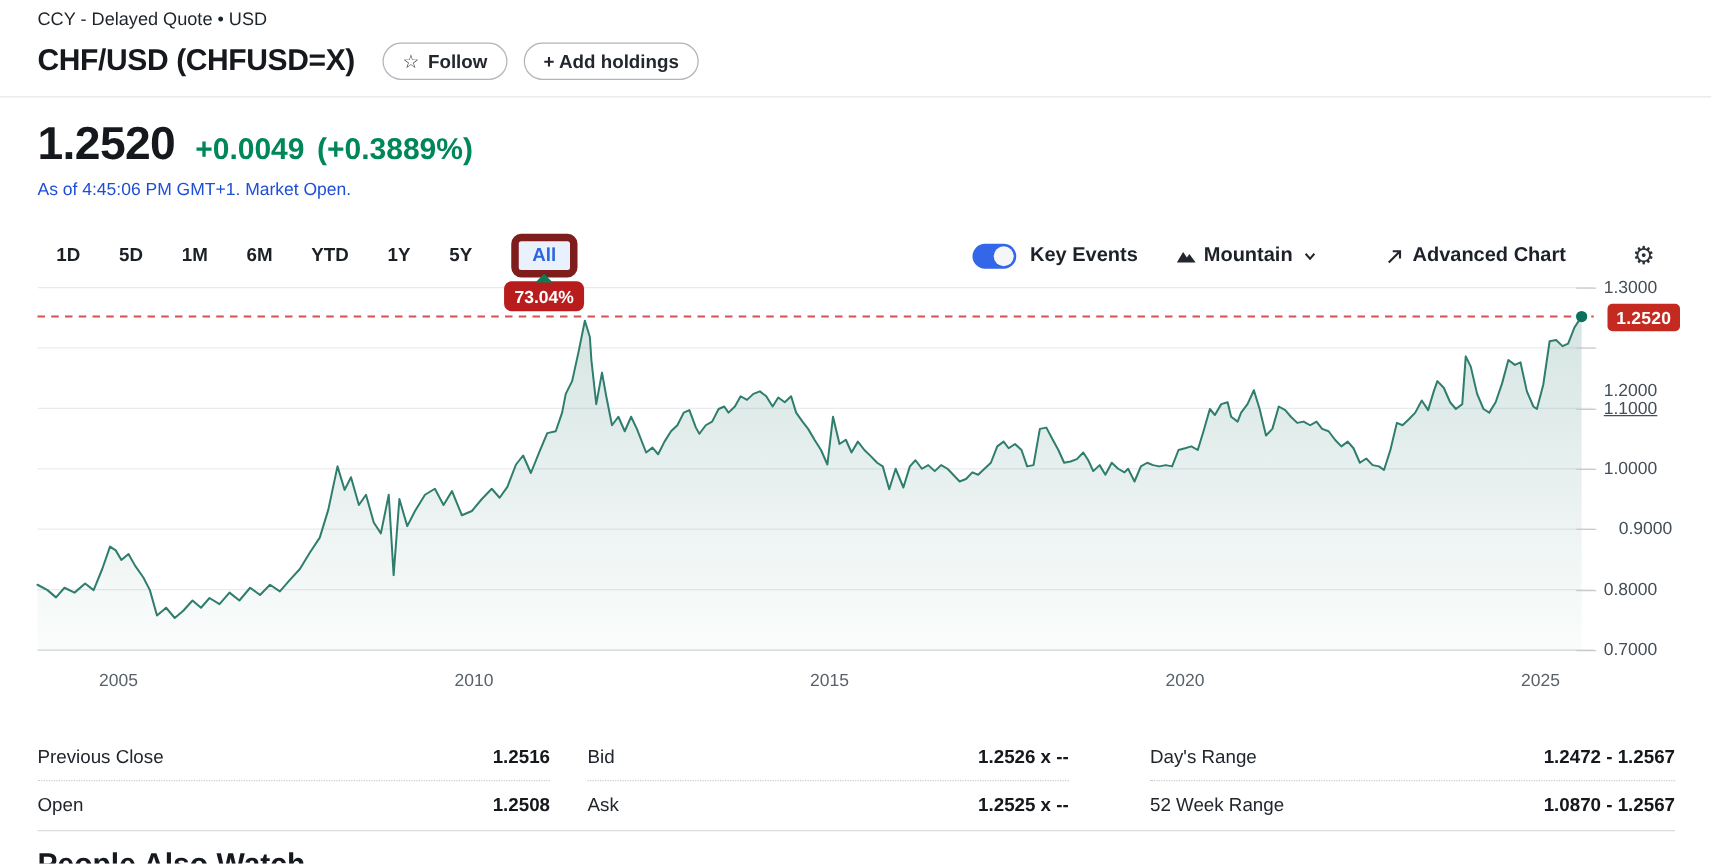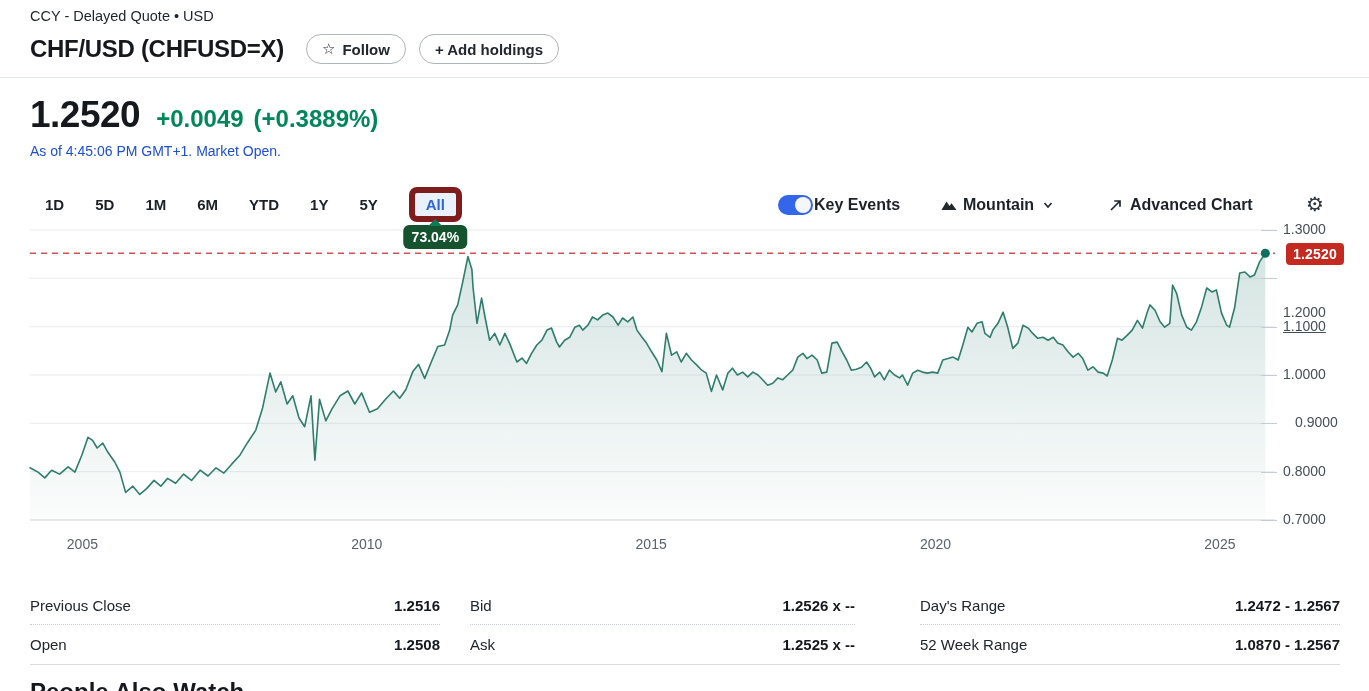--- a/index.html
+++ b/index.html
@@ -27,45 +27,45 @@
   .chg { font-size:24px; font-weight:600; color:#008759; margin-left:16px; }
   .chgp { font-size:24px; font-weight:600; color:#008759; margin-left:10px;text-align:right; }
   .asof { left:30px; top:143px; font-size:14px; color:#1d4ed8; }
 
   
   .tabs { left:45px; top:188px; display:flex; align-items:center; height:32px; }
   .tab { margin-right:31px; font-size:15px; font-weight:700; color:#1c2127; cursor:pointer; white-space:nowrap; }
   .tab-all { position:relative; margin-right:4px; background:#e8f1fc; color:#2b66da;
              border:6px solid #7f1d1d; border-radius:8px; padding:3px 11px; }
   .tooltip { position:absolute; top:calc(100% + 9px); left:50%; transform:translateX(-50%);
-             background:#14532d; color:#fff; font-size:14px; font-weight:700;
+             background:#b91c1c; color:#fff; font-size:14px; font-weight:700;
              padding:4px 8px; border-radius:6px; white-space:nowrap; z-index:5;text-align:center; }
   .tooltip::before { content:''; position:absolute; top:-6px; left:50%; transform:translateX(-50%);
              border-left:7px solid transparent; border-right:7px solid transparent;
              border-bottom:7px solid #0e7b57; }
 
   
   .ctl { top:191px; height:28px; display:flex; align-items:center; }
   .ctl-keyevents { left:778px; }
   .toggle { width:35px; height:20px; border-radius:10px; background:#3366e8; position:relative; cursor:pointer; }
   .toggle .knob { position:absolute; right:2px; top:2px; width:16px; height:16px; border-radius:50%; background:#f4f6f8; }
-  .ctl-label { margin-left:1px; font-size:16px; font-weight:700; color:#1d2228; }
+  .ctl-label { margin-left:11px; font-size:16px; font-weight:700; color:#1d2228; }
   .ctl-mountain { left:941px; cursor:pointer; }
   .ctl-mountain .ctl-label { margin-left:6px; font-weight:600; }
   .ctl-adv { left:1108px; cursor:pointer; }
   .ctl-adv .ctl-label { margin-left:7px; font-weight:600; }
   .gear { left:1306px; top:192px; font-size:20px; color:#2a3138; cursor:pointer;
           font-family:"DejaVu Sans",sans-serif; }
   .icon-svg { display:block; }
 
   
   .chart-svg { left:30px; top:230px; overflow:visible; cursor:crosshair; }
   .ylab { position:absolute; left:0; font-size:14px; color:#454e57; }
   .ytick { position:absolute; height:1px; background:#c7ccd1; }
-  .xlab { position:absolute; top:536px; width:56px; text-align:left; font-size:14px; color:#596169; }
+  .xlab { position:absolute; top:536px; width:56px; text-align:center; font-size:14px; color:#596169; }
   .pricetag { left:1286px; top:243px; background:#c42a20; color:#fff; font-size:14px;
               font-weight:700; padding:3px 7px; border-radius:4px; letter-spacing:0.2px; }
   .ylabels { left:1283px; top:230px; width:60px; height:292px; }
 
   
   .scol { top:586px; }
   .scol1 { left:30px;  width:410px; }
   .scol2 { left:470px; width:385px; }
   .scol3 { left:920px; width:420px; }
   .srow { height:39px; display:flex; justify-content:space-between; align-items:center; font-size:15px; }

